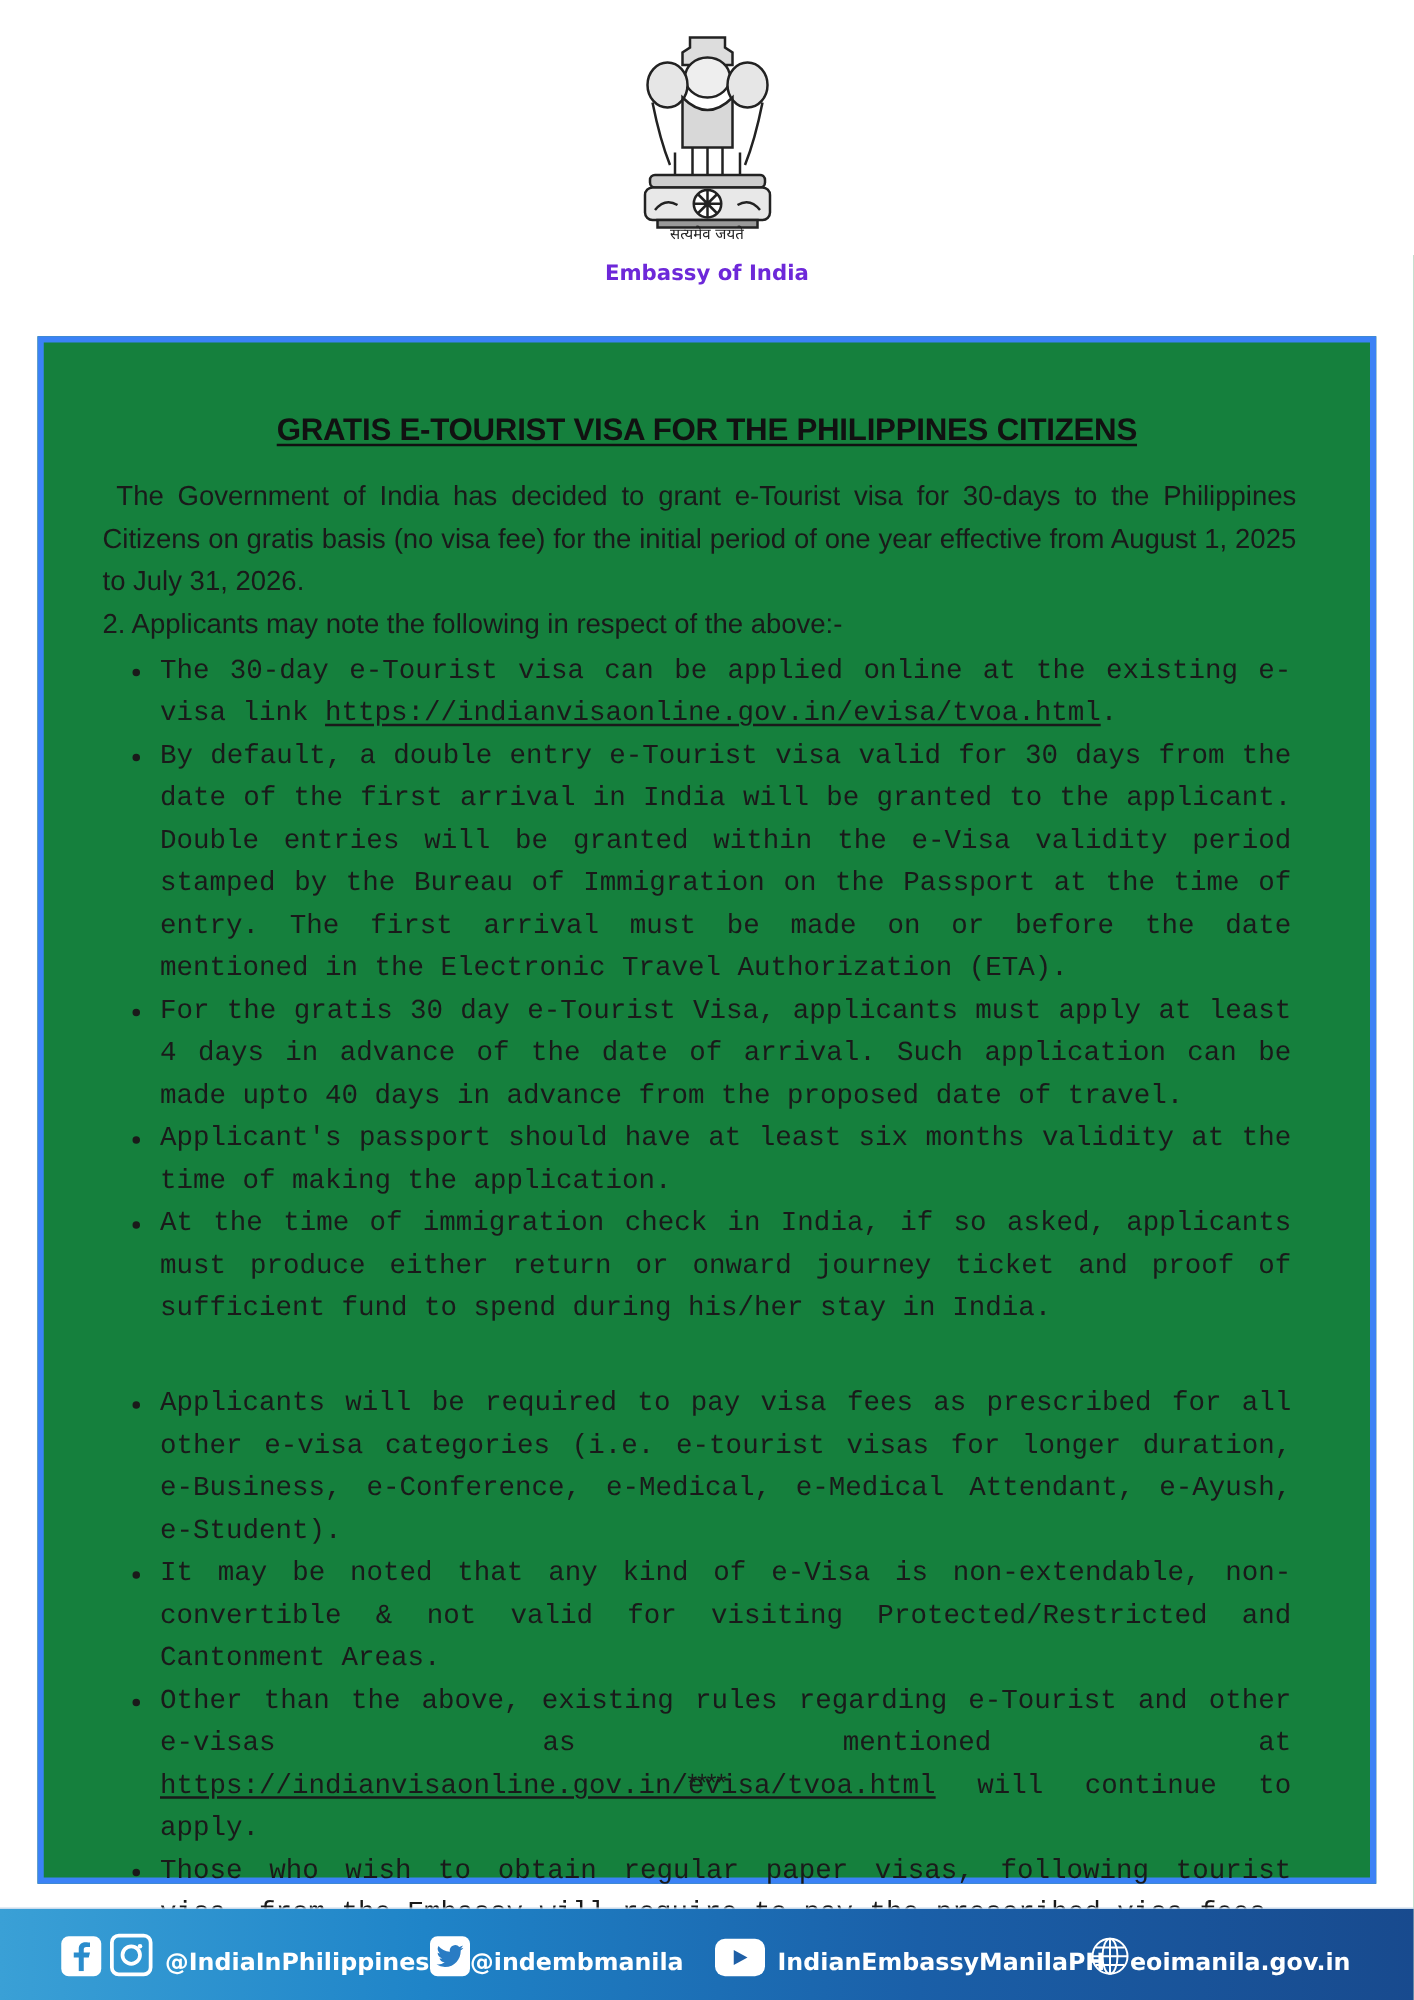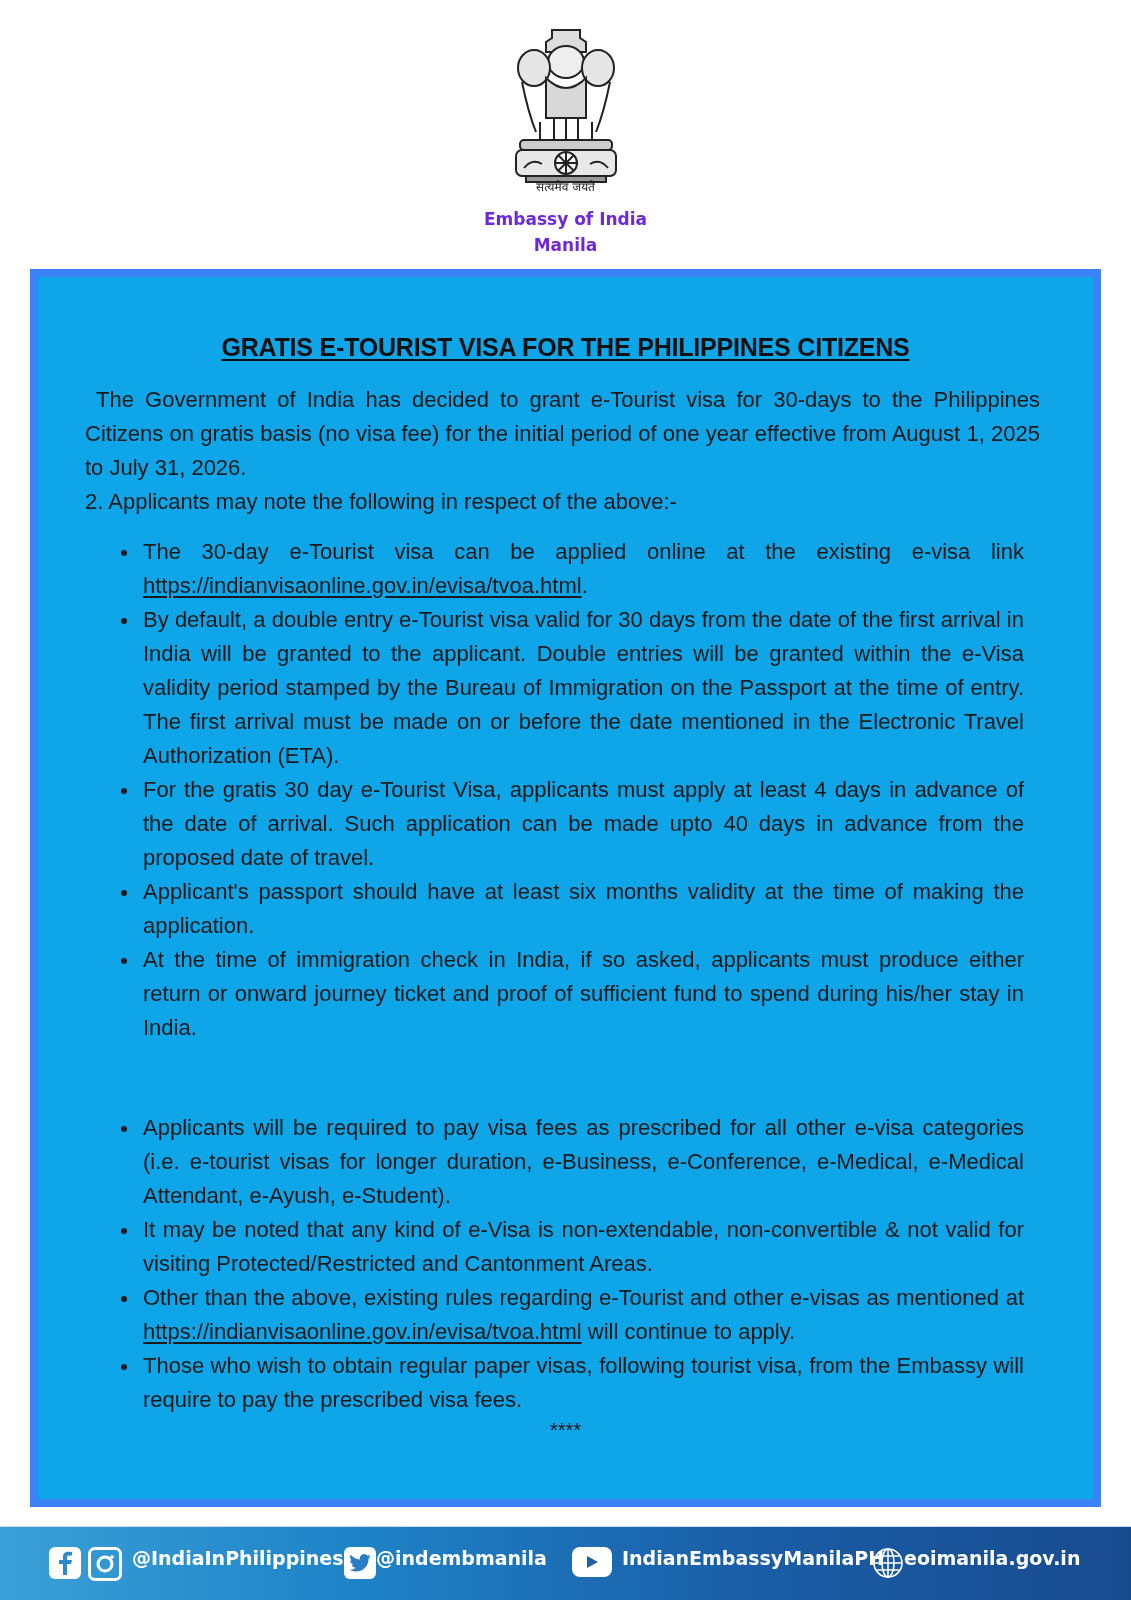--- a/index.html
+++ b/index.html
@@ -14,47 +14,47 @@
   .motto {
     position: absolute; left: 0; width: 1131px; top: 178px; text-align: center;
     font-family: "DejaVu Sans", sans-serif; font-size: 12px; color: #222;
   }
   .embassy-name {
     position: absolute; left: 0; width: 1131px; top: 206px; text-align: center;
     font-family: "DejaVu Sans", sans-serif; font-weight: bold; font-size: 17px; line-height: 26px; color: #6d28d9;
   }
   .frame {
     position: absolute; left: 30px; top: 269px; width: 1071px; height: 1238px;
-    box-sizing: border-box; border: 8px solid #3b82f6; background: #0ea5e9;
+    box-sizing: border-box; border: 5px solid #3b82f6; background: #15803d;
   }
   .title {
     position: absolute; left: 0; right: 0; top: 56px; text-align: center;
     font-weight: bold; font-size: 25px; letter-spacing: -0.2px; text-decoration: underline;
     text-underline-offset: 3px; color: #111;
   }
   .content {
     position: absolute; left: 47px; top: 106px; width: 955px;
     font-size: 22px; line-height: 34px; text-align: justify; color: #1a1a1a;
   }
   .content p { margin: 0; }
-  .content ul { margin: 16px; padding-left: 42px; list-style: none; }
+  .content ul { margin: 4px; padding-left: 42px; list-style: none; font-family: Liberation Mono, monospace; }
   .content li { position: relative; }
   .content li::before {
     content: ""; position: absolute; left: -22px; top: 15px; width: 6px; height: 6px;
     border-radius: 50%; background: #1a1a1a;
   }
   .content .gap { height: 34px; }
   .link { text-decoration: underline; color: #1a1a1a; text-underline-offset: 3px; }
   .stars { position: absolute; left: 0; right: 0; top: 1142px; text-align: center; font-size: 20px; }
   .footer {
     position: absolute; left: 0; top: 1526px; width: 1131px; height: 74px;
     background: linear-gradient(90deg, #3aa0d6 0%, #1f84c8 30%, #1a5fa8 65%, #184a8e 100%);
     border-top: 1px solid #c9d9ea;
   }
-  .fitem { position: absolute; top: 20px; height: 34px; display: flex; align-items: flex-start; color: #fff;
+  .fitem { position: absolute; top: 20px; height: 34px; display: flex; align-items: flex-end; color: #fff;
     font-family: "DejaVu Sans", sans-serif; font-weight: bold; font-size: 19px; }
   .ibox { width: 32px; height: 32px; border-radius: 6px; background: #fff; display: flex; align-items: center; justify-content: center; }
   .ibox-outline { width: 28px; height: 28px; border-radius: 7px; border: 3px solid #fff; display:flex; align-items:center; justify-content:center; box-sizing: content-box; }
 </style>
 </head>
 <body>
 
 <div class="header">
   <svg class="emblem" viewBox="0 0 112 170">
     <g fill="none" stroke="#222" stroke-width="2">
@@ -68,21 +68,20 @@
       <rect x="6" y="128" width="100" height="26" rx="6" fill="#e8e8e8"></rect>
       <circle cx="56" cy="141" r="11" fill="#fff"></circle>
       <path d="M56 130 v22 M45 141 h22 M48 133 l16 16 M64 133 l-16 16"></path>
       <path d="M14 146 q8 -10 18 -4 M98 146 q-8 -10 -18 -4"></path>
       <rect x="16" y="154" width="80" height="6" fill="#999"></rect>
     </g>
   </svg>
   <div class="motto">सत्यमेव जयते</div>
   <div class="embassy-name">
     <div>Embassy of India</div>
-    <div>Manila</div>
   </div>
 </div>
 
 <div class="frame">
   <div class="title">GRATIS E-TOURIST VISA FOR THE PHILIPPINES CITIZENS</div>
   <div class="content">
     <p>&nbsp;<span>The Government of India has decided to grant e-Tourist visa for 30-days to the Philippines Citizens on gratis basis (no visa fee) for the initial period of one year effective from August 1, 2025 to July 31, 2026.</span></p>
     <p>2. Applicants may note the following in respect of the above:-</p>
     <ul>
       <li><span>The 30-day e-Tourist visa can be applied online at the existing e-visa link </span><a class="link">https://indianvisaonline.gov.in/evisa/tvoa.html</a><span>.</span></li>

